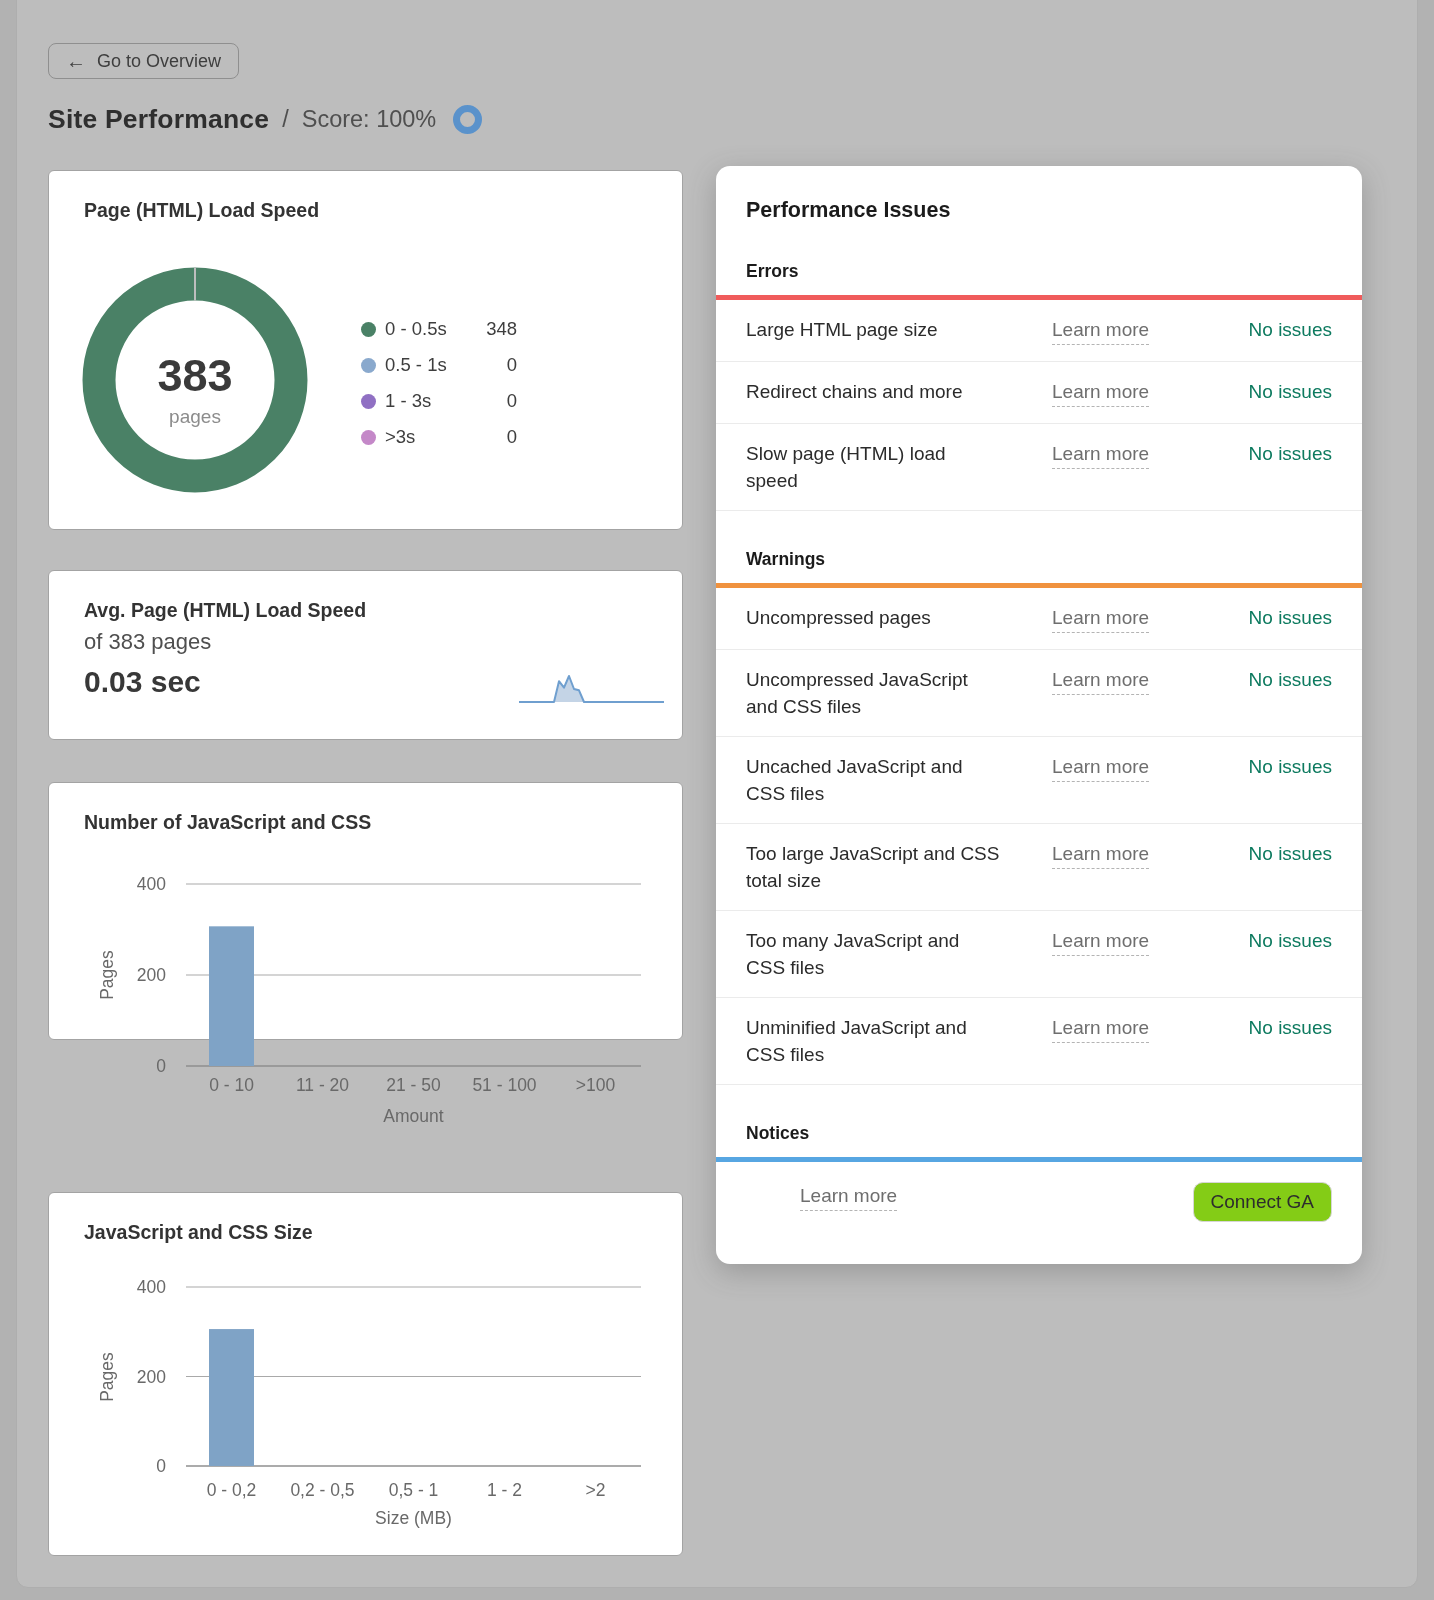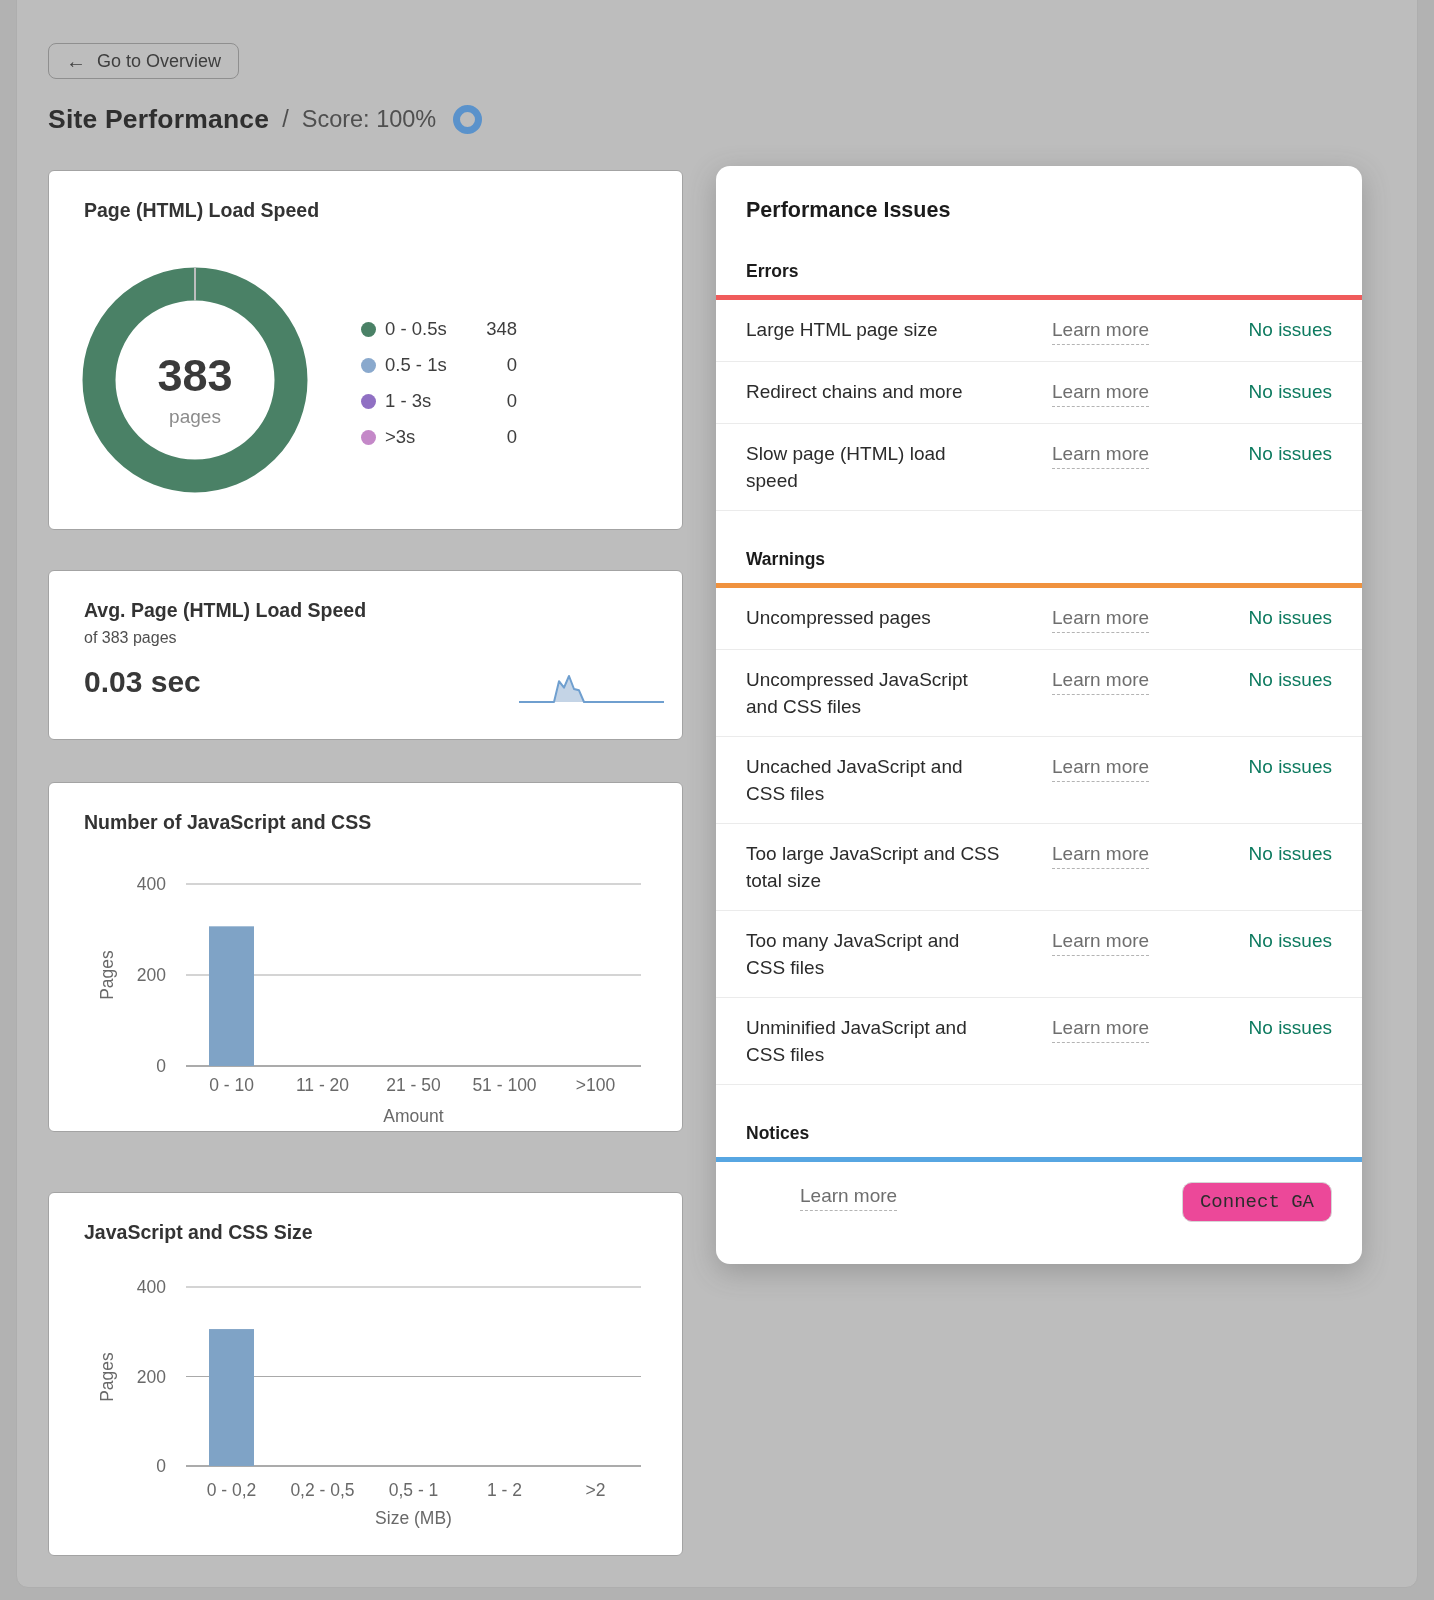--- a/index.html
+++ b/index.html
@@ -30,38 +30,38 @@
     width:15px;height:15px;border:7px solid #5a92cb;border-radius:50%;
     display:inline-block;margin-left:4px;
   }
   
   .card{
     position:absolute;left:48px;width:635px;
     background:#ffffff;border:1px solid #a3a3a3;border-radius:6px;box-sizing:border-box;
   }
   .card1{top:170px;height:360px;}
   .card2{top:570px;height:170px;}
-  .card3{top:782px;height:350px;}
+  .card3{top:782px;height:258px;}
   .card4{top:1192px;height:364px;}
   .card-title{
     position:absolute;left:35px;top:28px;margin:0;
     font-size:19.5px;font-weight:700;color:#333;
   }
   
   .donut{position:absolute;left:33px;top:96px;}
   .donut-center{position:absolute;left:33px;top:182px;width:226px;text-align:center;}
   .donut-value{font-size:45px;font-weight:700;color:#3a3a3a;line-height:1.0;}
   .donut-label{font-size:19px;color:#8c8c8c;margin-top:8px;}
   .legend{position:absolute;left:312px;top:140px;width:156px;margin:0;padding:0;list-style:none;}
   .legend-row{display:flex;align-items:center;height:36px;font-size:18.5px;color:#3e3e3e;}
   .legend .dot{width:15px;height:15px;border-radius:50%;flex:0 0 auto;}
   .legend-label{margin-left:9px;}
   .legend-value{margin-left:auto;}
   
-  .card-sub{position:absolute;left:35px;top:58px;font-size:16px;color:#4f4f4f;}
+  .card-sub{position:absolute;left:35px;top:58px;font-size:22px;color:#4f4f4f;}
   .metric{position:absolute;left:35px;top:94px;font-size:30px;font-weight:700;color:#383838;}
   .spark{position:absolute;left:470px;top:98px;}
   
   .bar-svg{position:absolute;left:0;top:0;}
   
   .panel{
     position:absolute;left:716px;top:166px;width:646px;
     background:#ffffff;border-radius:14px;
     box-shadow:0 8px 28px rgba(70,70,70,.30);
     padding-bottom:26px;box-sizing:border-box;
@@ -84,22 +84,22 @@
   .notice-row{border-bottom:none;padding-top:20px;}
   .notice-label{width:252px;white-space:normal;}
   .notice-row .learn-more{margin-left:54px;}
   .link{color:#3d7ee0;text-decoration:none;cursor:pointer;}
   .badge{
     display:inline-block;background:#f09a52;color:#fff;
     font-size:14.5px;font-weight:700;line-height:19px;
     padding:2px 10px;border-radius:11px;vertical-align:2px;
   }
   .ga-btn{
-    margin-left:auto;background:#ec4899;border:1px solid #d6d6d6;border-radius:10px;
-    font-family:Liberation Mono, monospace;font-size:19px;color:#2d2d2d;padding:8px 17px;cursor:pointer;
+    margin-left:auto;background:#84cc16;border:1px solid #d6d6d6;border-radius:10px;
+    font-family:Liberation Sans, sans-serif;font-size:19px;color:#2d2d2d;padding:8px 17px;cursor:pointer;
     flex:0 0 auto;
   }
 </style>
 </head>
 <body>
 
 <div class="container"></div>
 
 <button class="back-btn">
   <span class="arrow">←</span>

